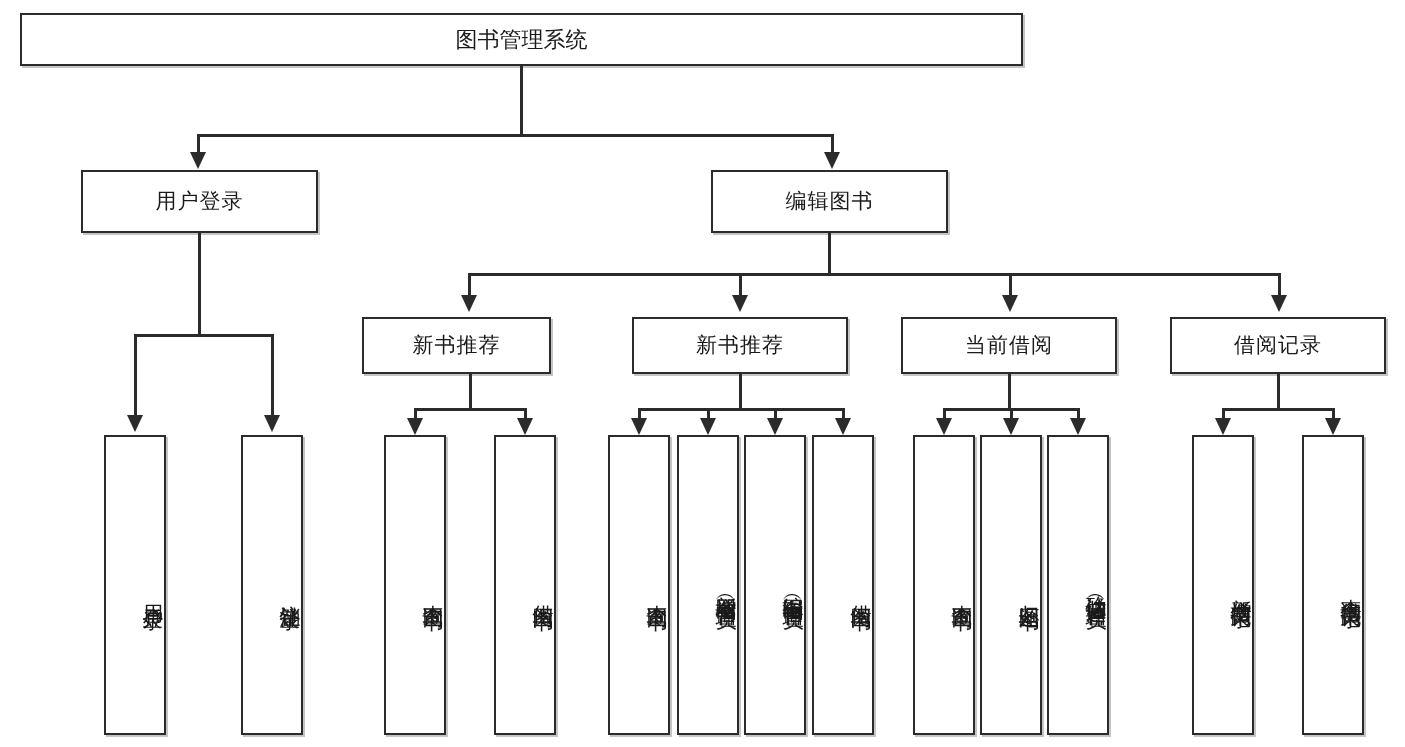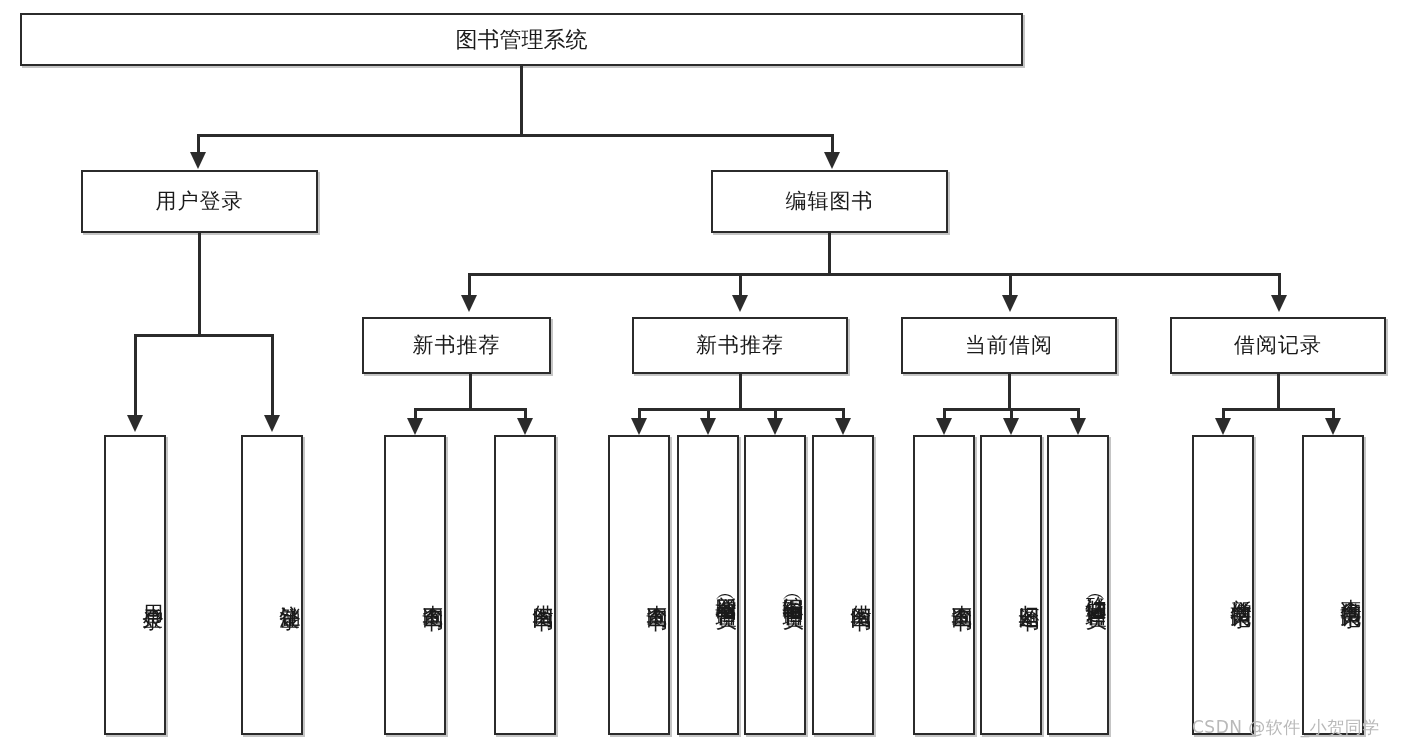--- a/index.html
+++ b/index.html
@@ -172,15 +172,14 @@
   <div class="vline" style="left:1277px; top:374px; height:35px;"></div>
   <div class="hline" style="left:1222px; top:408px; width:112px;"></div>
   <div class="vline" style="left:1222px; top:408px; height:12px;"></div>
   <div class="arrow" style="left:1215px; top:418px;"></div>
   <div class="vline" style="left:1332px; top:408px; height:12px;"></div>
   <div class="arrow" style="left:1325px; top:418px;"></div>
 
   <div class="box v tall" style="left:1192px; top:435px; width:62px; height:300px;">新增借阅记录</div>
   <div class="box v tall" style="left:1302px; top:435px; width:62px; height:300px;">查询借阅记录</div>
 
-  <div id="watermark" style="left:1192px; top:716px;">CSDN @软件_小贺同学</div>
 
 </div>
 
 </body></html>

